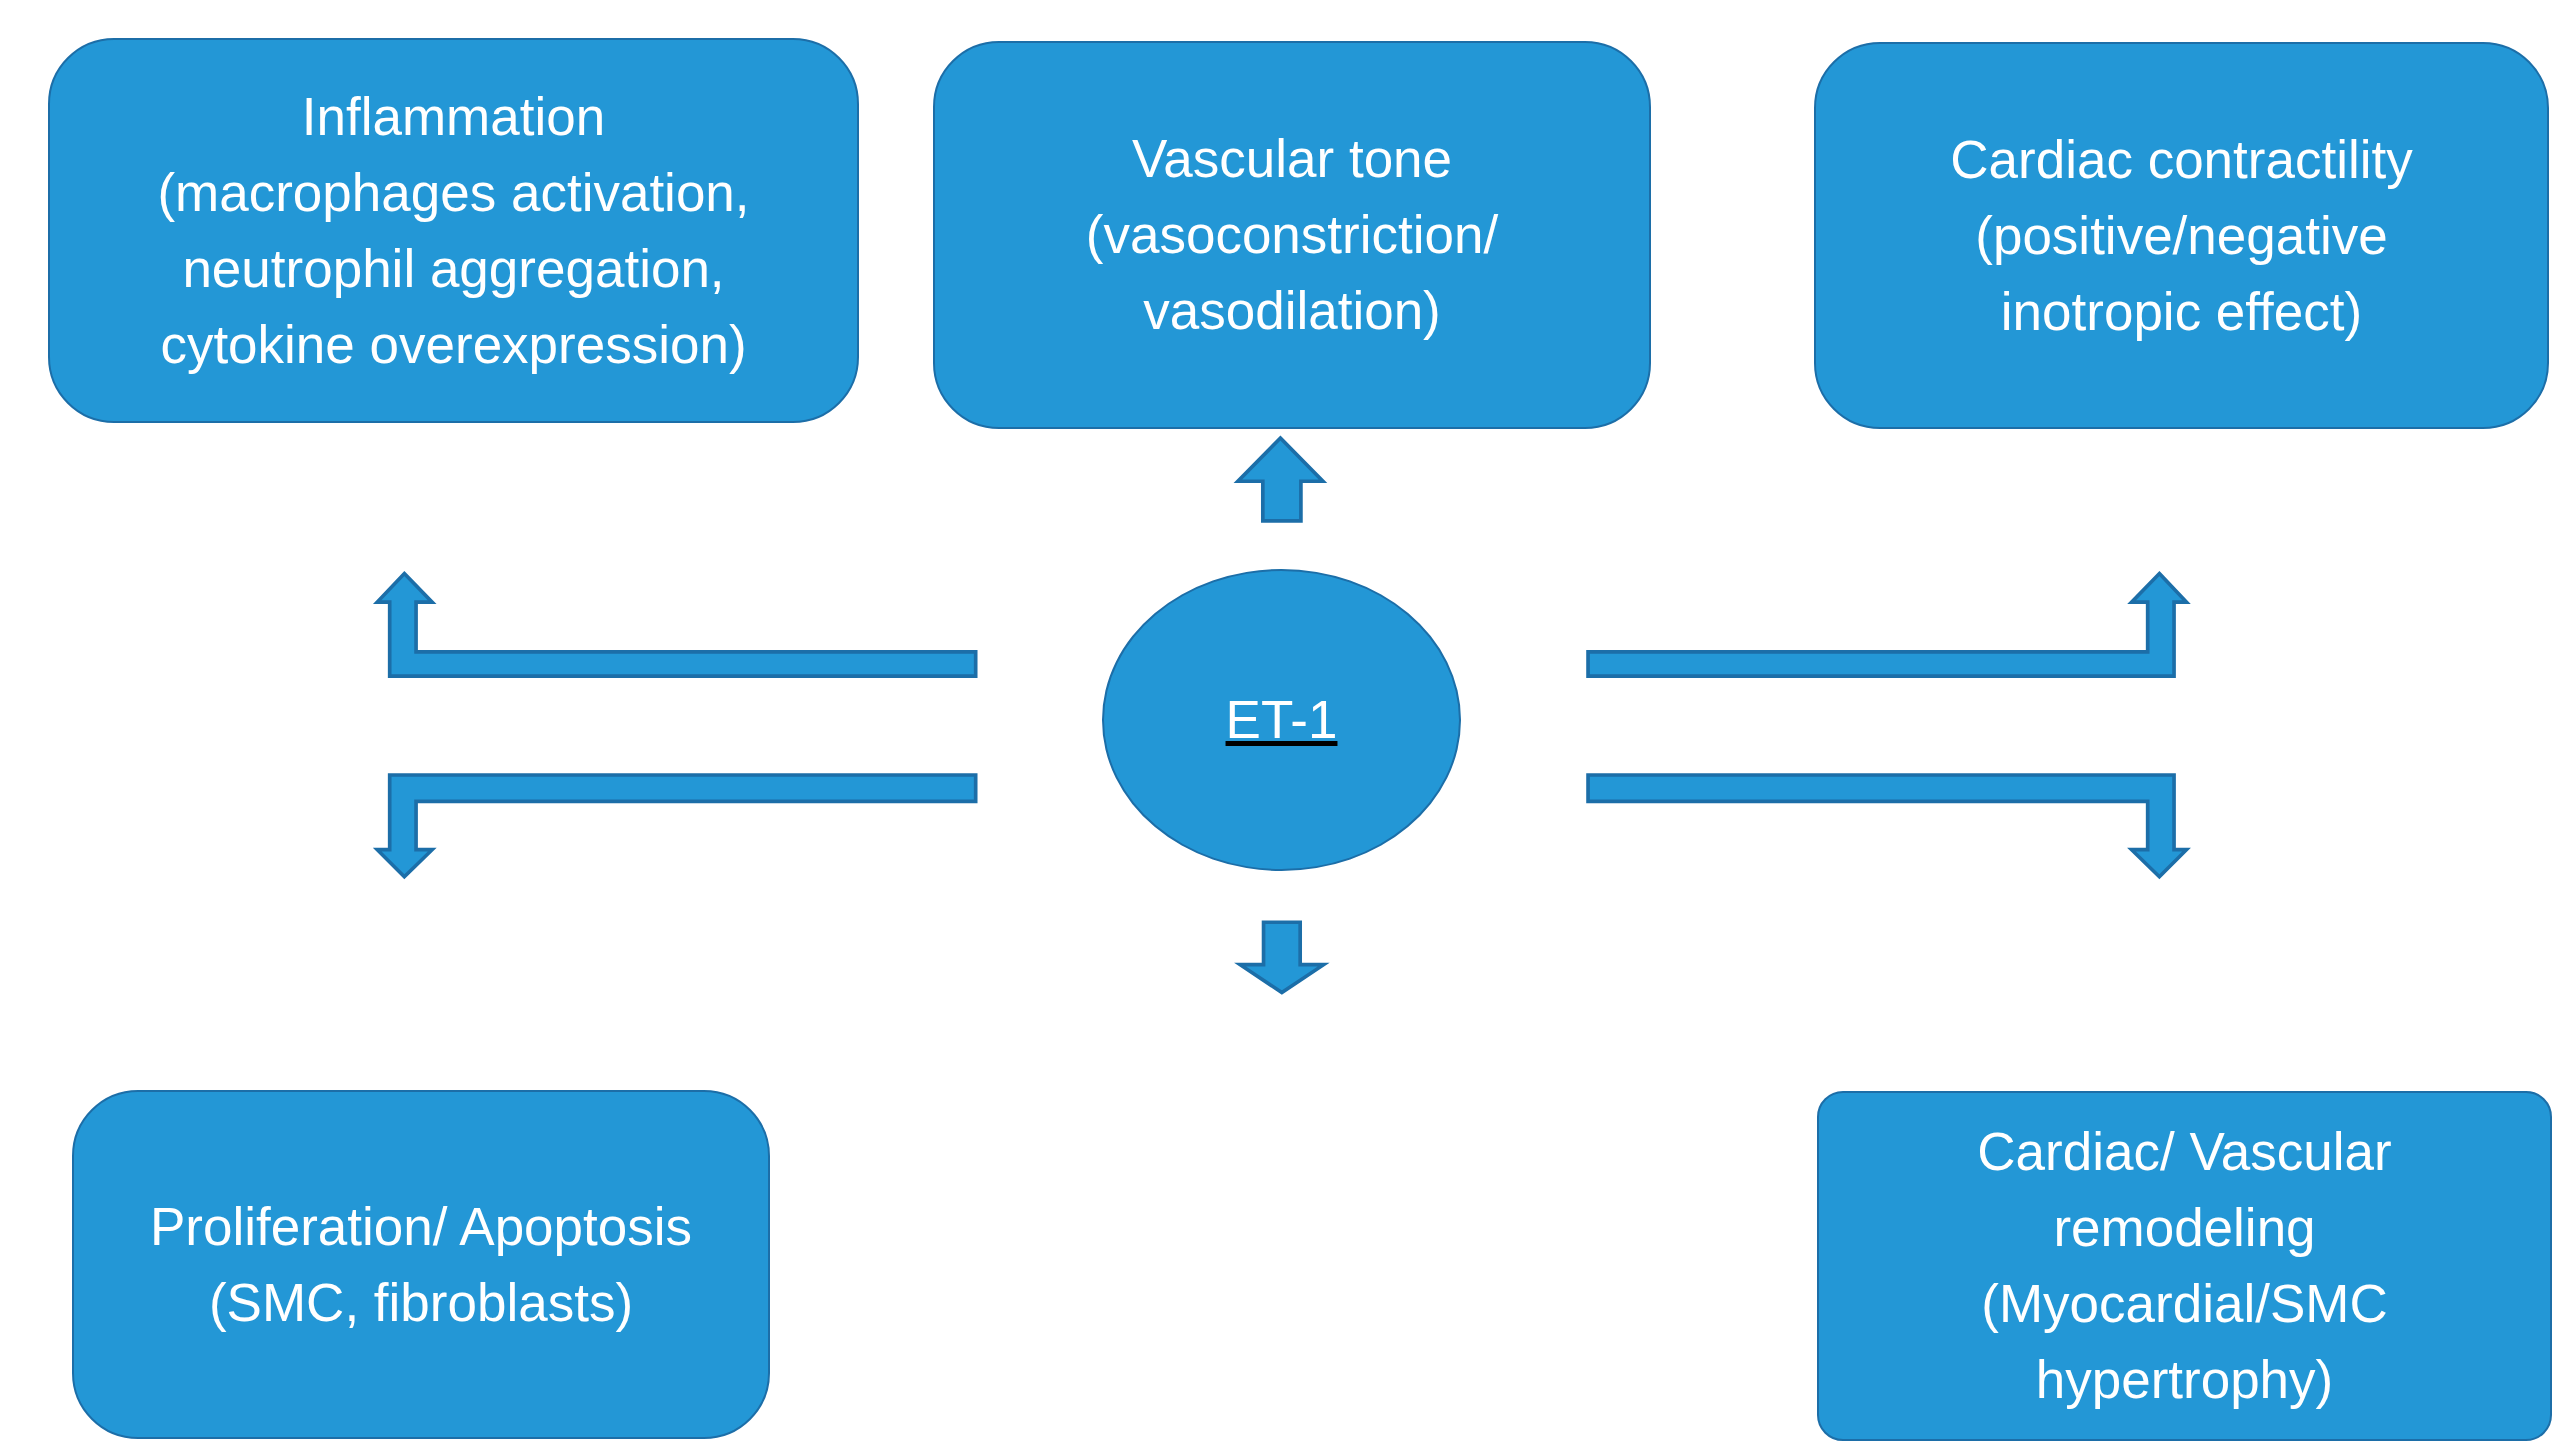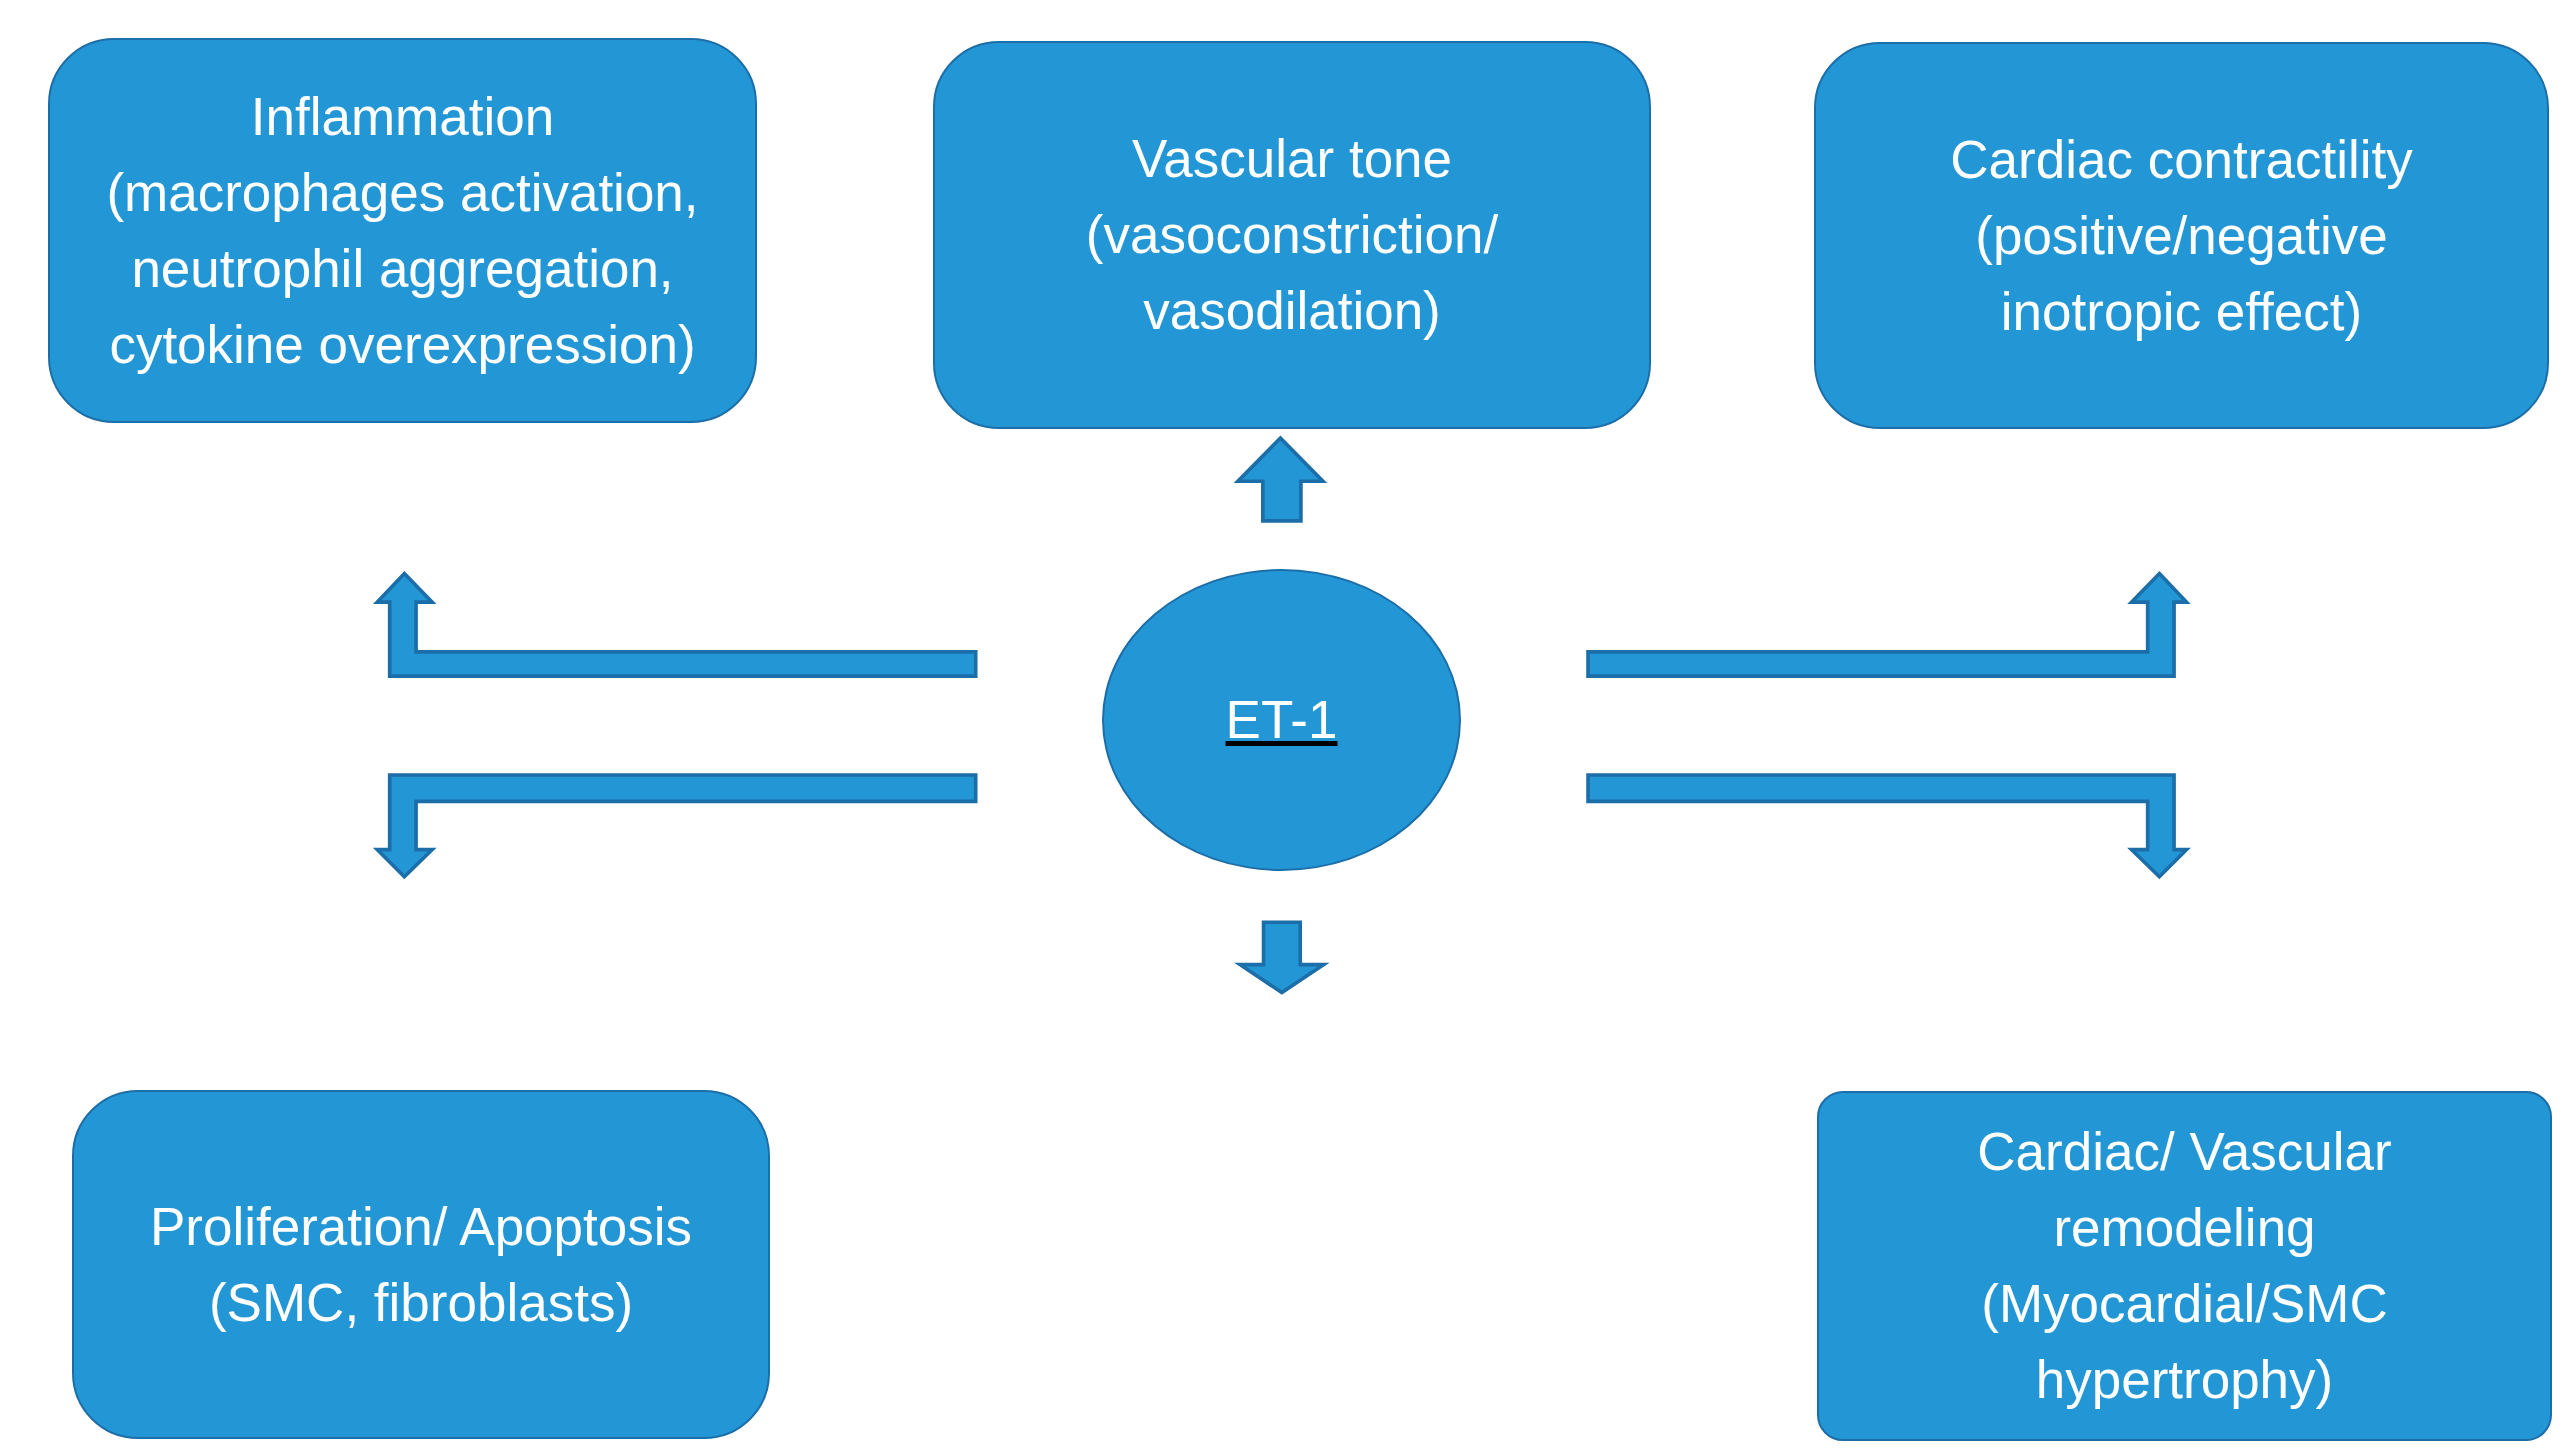--- a/index.html
+++ b/index.html
@@ -38,21 +38,21 @@
     justify-content: center;
     padding: 10.3px;
   }
   .box-label, .node-label {
     color: var(--text, #ffffff);
     font-size: 53px;
     line-height: 76px;
     text-align: center;
     white-space: pre-line;
   }
-  .b-tl { left: 48px;   top: 38px;   width: 709px;  height: 385px; }
+  .b-tl { left: 48px;   top: 38px;   width: 811px;  height: 385px; }
   .b-tc { left: 933px; top: 41px;   width: 718px;  height: 388px; }
   .b-tr { left: 1814px; top: 42px;   width: 735px; height: 387px; }
   .b-bl { left: 50px;   top: 1090px; width: 698px;  height: 349px; margin-left: 22px; }
   .b-bc { left: 935px; top: 1091px; width: 715px;  height: 349px; }
   .b-br { left: 1817px; top: 1091px; width: 735px; height: 350px; border-radius: 26px; }
   .ellipse {
     position: absolute;
     left: 1102px;
     top: 569px;
     width: 359px;

